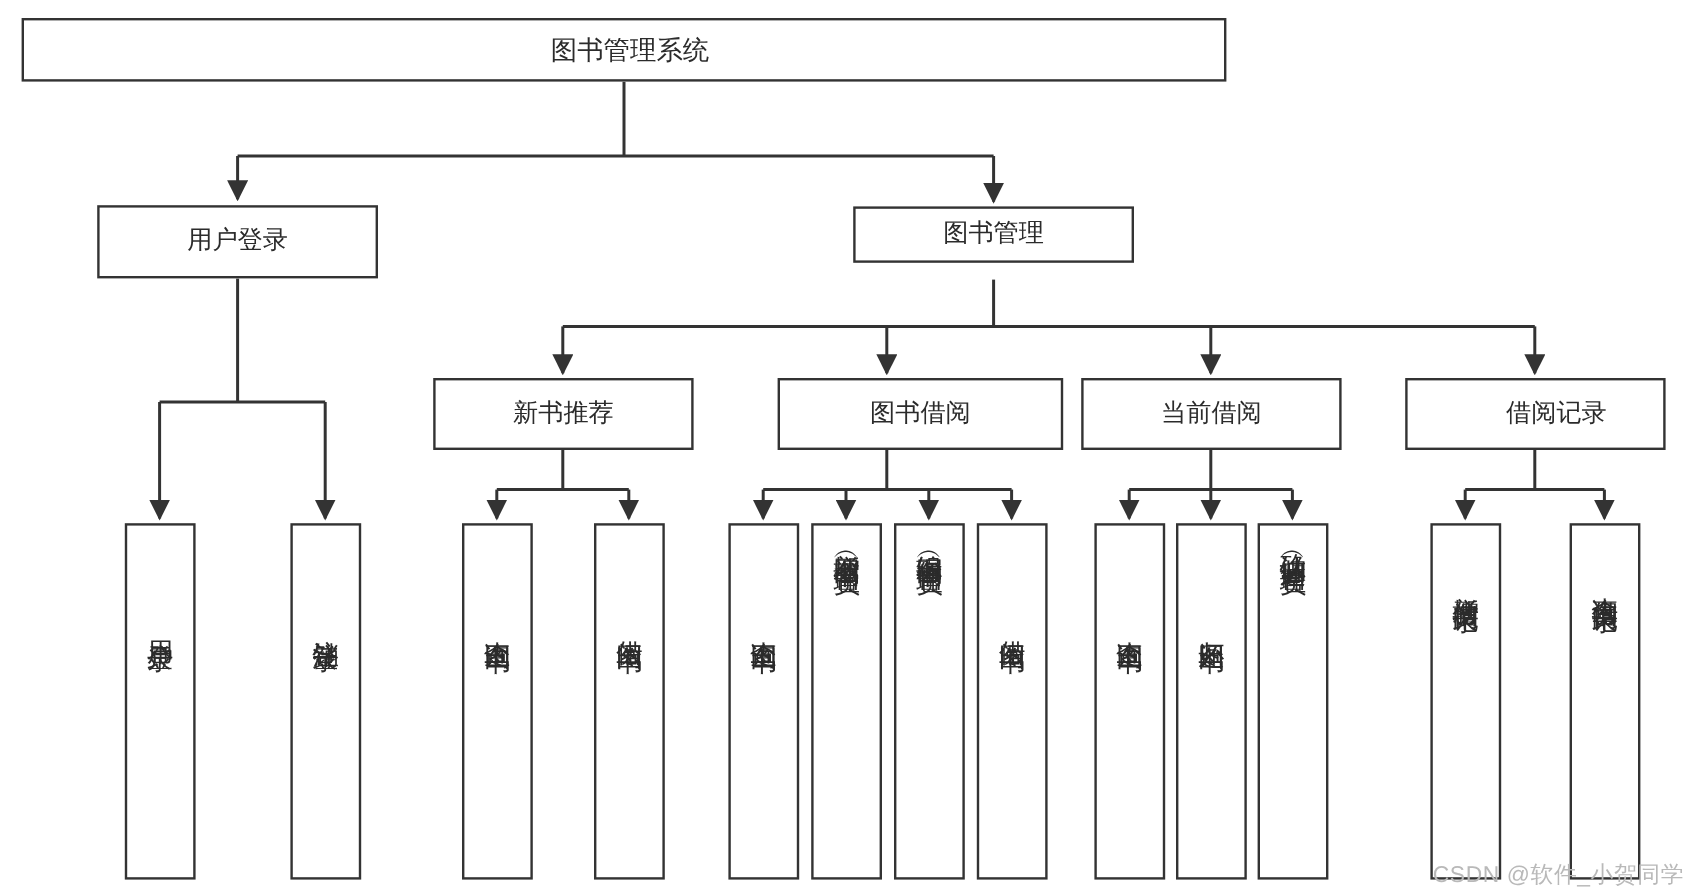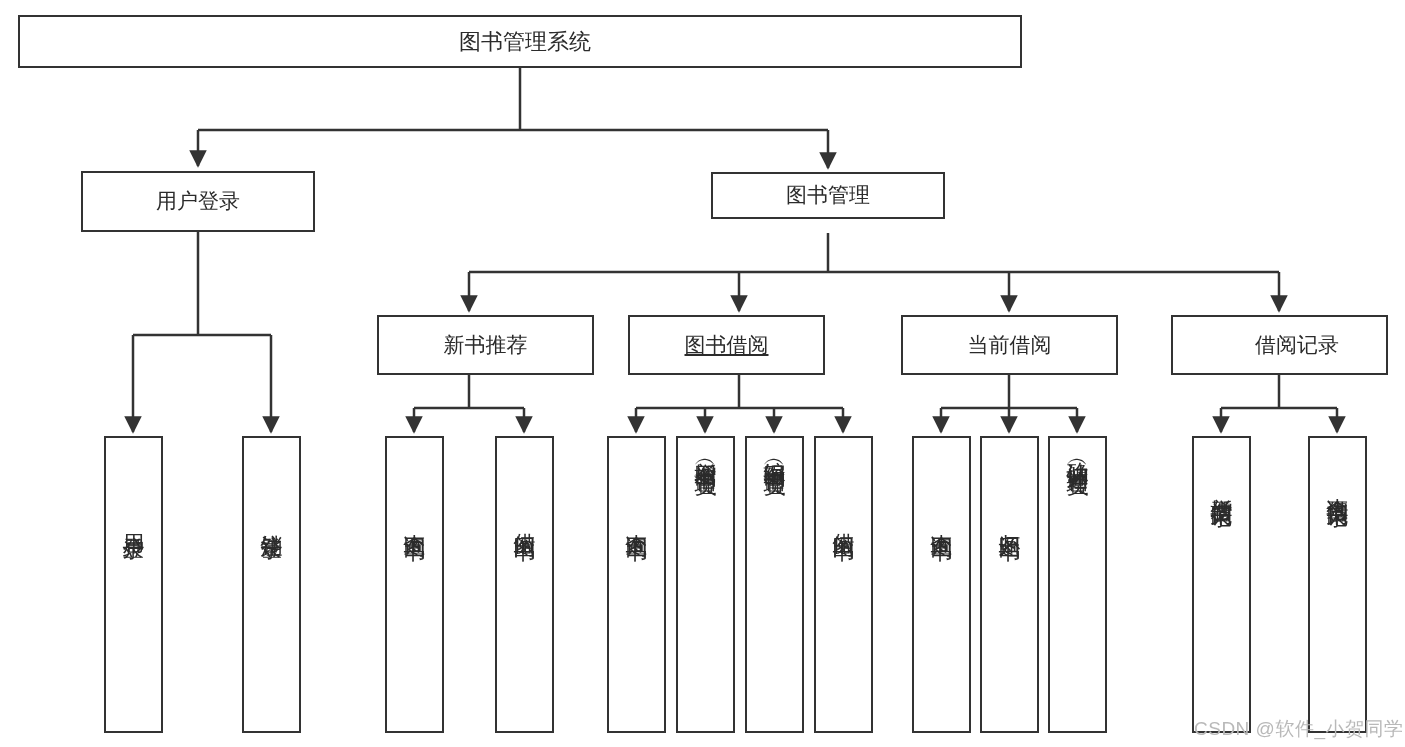--- a/index.html
+++ b/index.html
@@ -129,25 +129,25 @@
   </div>
 
   <div class="node node-h" style="left:81px; top:171px; width:234px; height:61px;">
     <span class="label">用户登录</span>
   </div>
 
   <div class="node node-h" style="left:711px; top:172px; width:234px; height:47px;">
     <span class="label">图书管理</span>
   </div>
 
-  <div class="node node-h" style="left:361px; top:315px; width:217px; height:60px;margin-left:16px;">
+  <div class="node node-h" style="left:361px; top:315px; width:217px; height:60px;">
     <span class="label">新书推荐</span>
   </div>
 
-  <div class="node node-h" style="left:628px; top:315px; width:197px; height:60px;text-decoration:underline;">
+  <div class="node node-h" style="left:648px; top:315px; width:238px; height:60px;">
     <span class="label">图书借阅</span>
   </div>
 
   <div class="node node-h" style="left:901px; top:315px; width:217px; height:60px;">
     <span class="label">当前借阅</span>
   </div>
 
   <div class="node node-h" style="left:1171px; top:315px; width:217px; height:60px;padding-left:35px;">
     <span class="label">借阅记录</span>
   </div>

